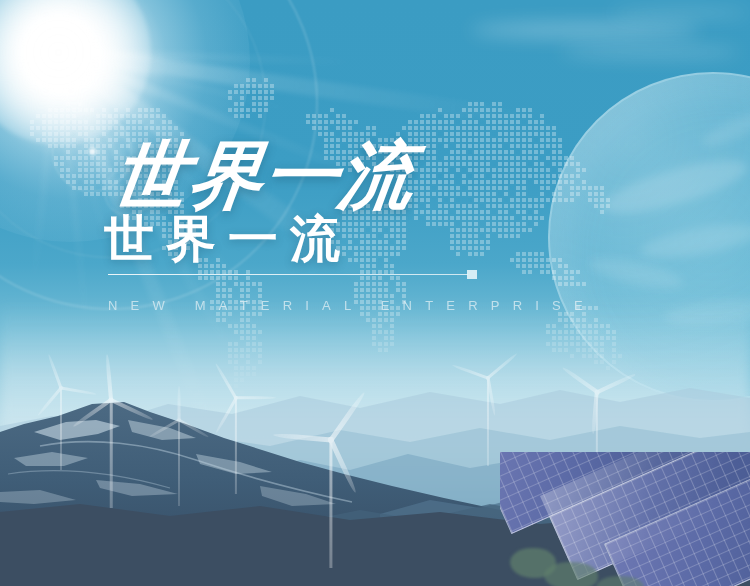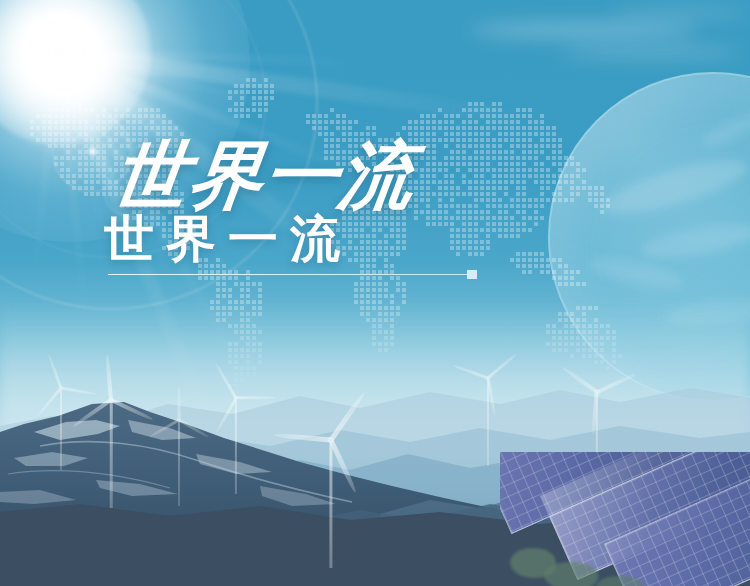--- a/index.html
+++ b/index.html
@@ -1885,15 +1885,16 @@
 
     <div class="headline-1">
       <span class="h1-emph">世界一流</span>
     </div>
 
     <div class="headline-2">世界一流</div>
 
     <div class="divider"></div>
     <div class="divider-cap"></div>
 
+    <div class="subtitle">NEW MATERIAL ENTERPRISE</div>
   </div>
 
 </div>
 
 </body></html>

